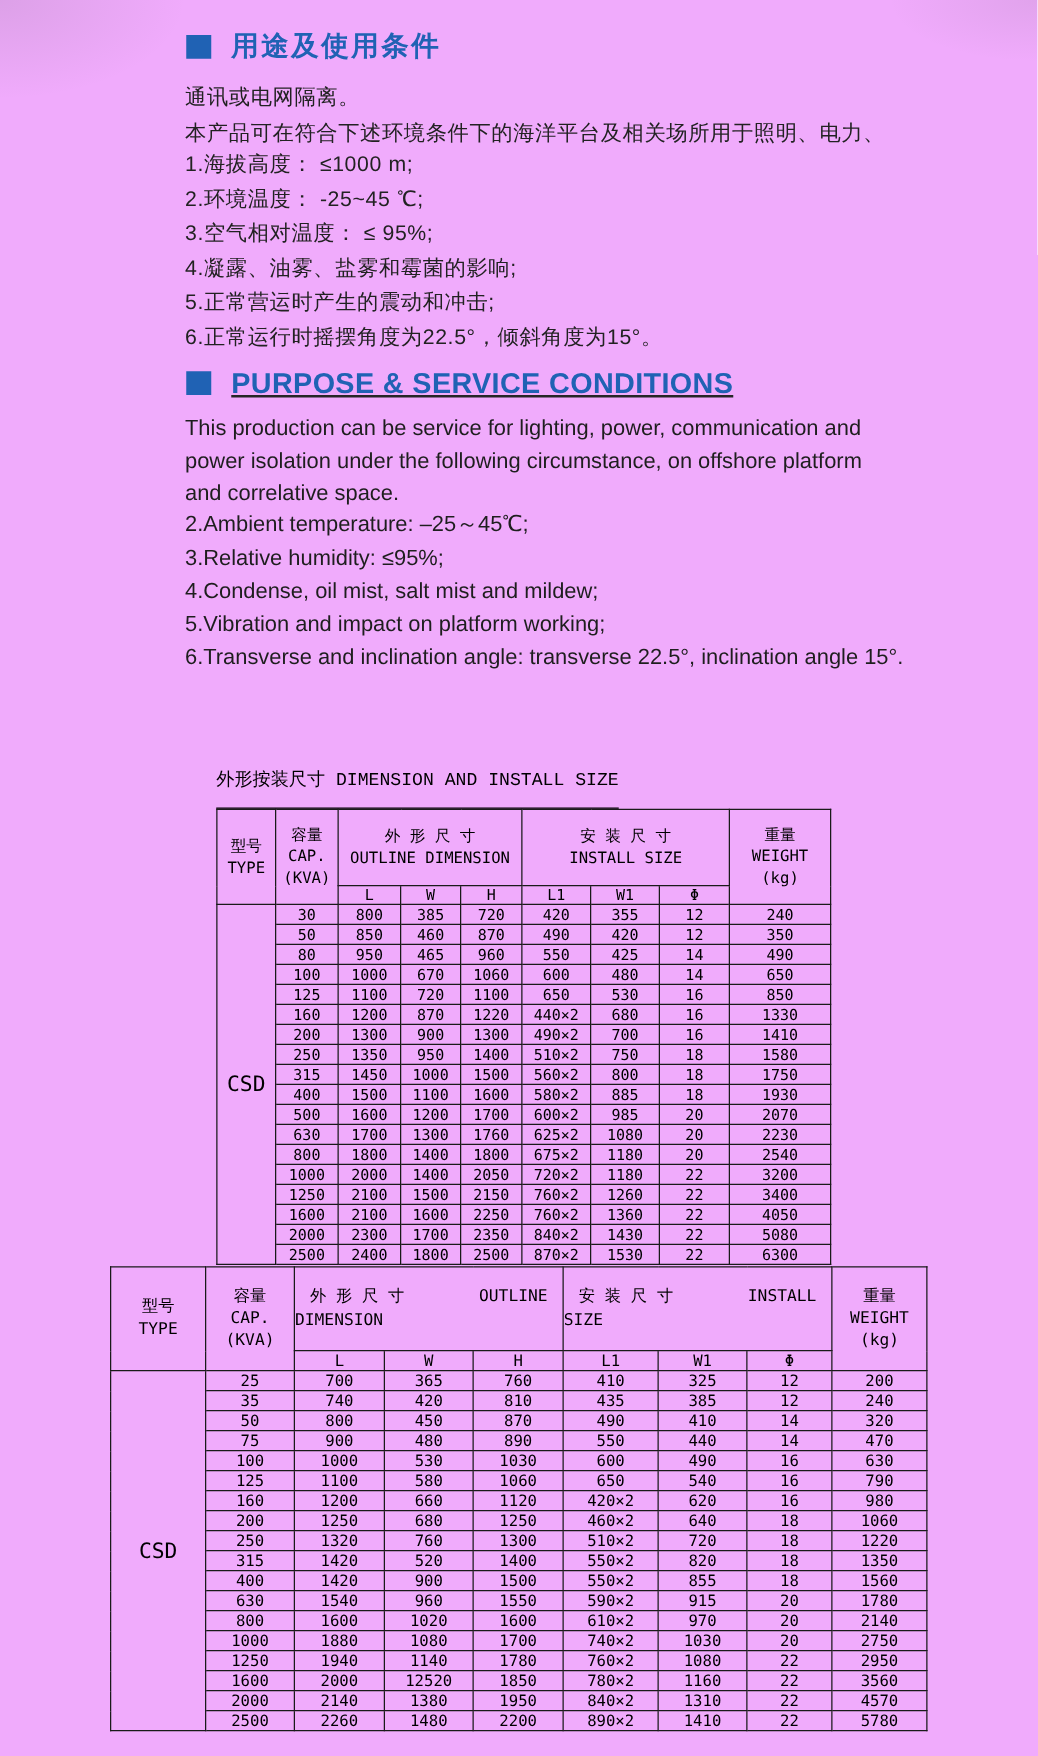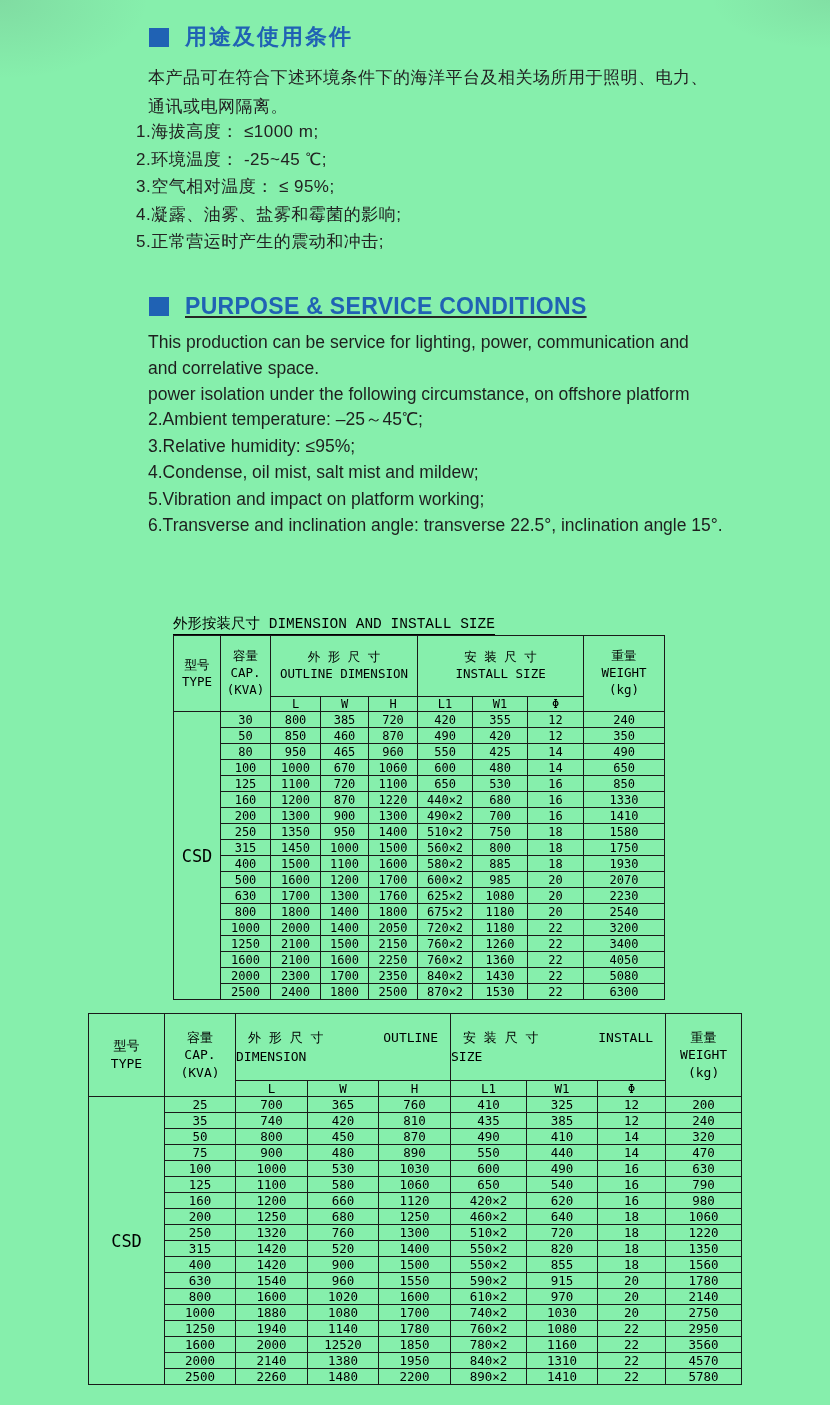--- a/index.html
+++ b/index.html
@@ -1,17 +1,17 @@
 <!DOCTYPE html>
 <html><head>
 <meta charset="utf-8">
 <style>
   html,body { margin:0; padding:0; background:#ffffff; }
   .page {
-    position:relative; width:830px; height:1405px; background:#86efac;
+    position:relative; width:830px; height:1405px; background:#f0abfc;
     font-family:"Liberation Sans", sans-serif; color:#262626; overflow:hidden;
   }
   
   .page::before {
     content:""; position:absolute; left:0; top:0; width:150px; height:80px; pointer-events:none;
     background:radial-gradient(ellipse at top left, rgba(90,90,95,0.13), rgba(90,90,95,0) 70%);
   }
   .page::after {
     content:""; position:absolute; right:0; top:0; width:120px; height:50px; pointer-events:none;
     background:radial-gradient(ellipse at top right, rgba(90,90,95,0.10), rgba(90,90,95,0) 70%);
@@ -22,35 +22,35 @@
   .sec-head .bullet { width:20px; height:19px; background:#2062b4; flex:0 0 auto; }
   .sec-head h1 { margin:0; color:#2062b4; font-weight:bold; }
   .sec-head.cn { top:22px; }
   .sec-head.cn h1 { font-size:22px; letter-spacing:2px; }
   .sec-head.en { top:293px;text-decoration:underline; }
   .sec-head.en h1 { font-size:23px; letter-spacing:0.3px; }
 
   
   .cn-intro { position:absolute; left:148px; top:63px; width:560px;
               font-size:17px; line-height:29px; letter-spacing:0.5px; color:#222; }
-  .cn-list  { position:absolute; left:136px; top:118px; width:560px;
+  .cn-list  { position:absolute; left:148px; top:118px; width:560px;
               font-size:17px; line-height:27.5px; letter-spacing:0.5px; color:#222; }
 
   
   .en-intro { position:absolute; left:148px; top:329px; width:560px;
               font-size:17.5px; line-height:26px; color:#1e1e1e; }
   .en-list  { position:absolute; left:148px; top:406px; width:640px;
               font-size:17.5px; line-height:26.5px; color:#1e1e1e; }
 
   
   .t1-wrap { position:absolute; left:173px; top:614px; width:492px; }
   .t2-wrap { position:absolute; left:88px;  top:1013px; width:653px; }
   .tbl-title {
     font-family:"Liberation Mono", monospace; font-size:14.5px; color:#000;
-    display:inline-block; white-space:nowrap; padding-bottom:1px; margin-bottom:0;
+    display:inline-block; white-space:nowrap; padding-bottom:13px; margin-bottom:0;
     border-bottom:1px solid #000;
   }
   table.dim {
     border-collapse:collapse; table-layout:fixed; color:#000;
     font-family:"DejaVu Sans Mono","Liberation Mono",monospace;
   }
   table.dim th, table.dim td {
     border:1px solid #1a1a1a; text-align:center; vertical-align:middle;
     padding:0; font-weight:normal; overflow:hidden; white-space:nowrap;
   }
@@ -70,39 +70,40 @@
 </head>
 <body>
 
 <div class="page">
 
   <div class="sec-head cn">
     <span class="bullet"></span>
     <h1>用途及使用条件</h1>
   </div>
   <div class="cn-intro">
+      <div>通讯或电网隔离。</div>
       <div>本产品可在符合下述环境条件下的海洋平台及相关场所用于照明、电力、</div>
-      <div>通讯或电网隔离。</div>
     </div>
   <div class="cn-list">
       <div>1.海拔高度： ≤1000 m;</div>
       <div>2.环境温度： -25~45 ℃;</div>
       <div>3.空气相对温度： ≤ 95%;</div>
       <div>4.凝露、油雾、盐雾和霉菌的影响;</div>
       <div>5.正常营运时产生的震动和冲击;</div>
+      <div>6.正常运行时摇摆角度为22.5°，倾斜角度为15°。</div>
     </div>
 
   <div class="sec-head en">
     <span class="bullet"></span>
     <h1>PURPOSE &amp; SERVICE CONDITIONS</h1>
   </div>
   <div class="en-intro">
       <div>This production can be service for lighting, power, communication and</div>
+      <div>power isolation under the following circumstance, on offshore platform</div>
       <div>and correlative space.</div>
-      <div>power isolation under the following circumstance, on offshore platform</div>
     </div>
   <div class="en-list">
       <div>2.Ambient temperature: –25～45℃;</div>
       <div>3.Relative humidity: ≤95%;</div>
       <div>4.Condense, oil mist, salt mist and mildew;</div>
       <div>5.Vibration and impact on platform working;</div>
       <div>6.Transverse and inclination angle: transverse 22.5°, inclination angle 15°.</div>
     </div>
 
   <div class="t1-wrap">

